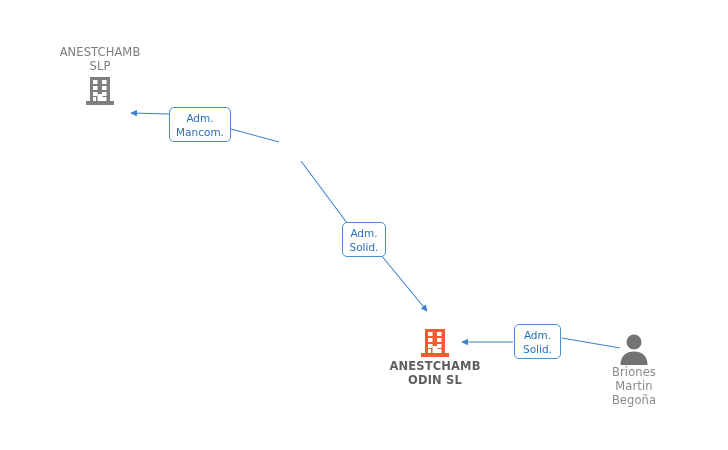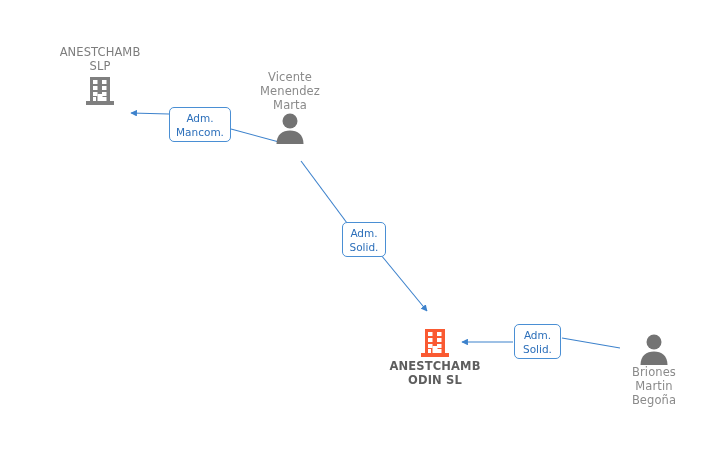--- a/index.html
+++ b/index.html
@@ -130,31 +130,20 @@
         <rect x="19" y="13" width="4.5" height="4" fill="#ffffff"></rect>
         <rect x="10" y="19" width="4.5" height="4" fill="#ffffff"></rect>
         <rect x="19" y="19" width="4.5" height="4" fill="#ffffff"></rect>
         <rect x="14.5" y="21" width="5" height="7" fill="#ffffff"></rect>
         <rect x="19" y="24" width="4.5" height="4" fill="#ffffff"></rect>
         <rect x="10" y="24" width="3" height="4" fill="#ffffff"></rect>
       </svg>
     </span>
   </div>
 
-  <div class="node" style="left:240px; top:70px; width:100px;">
-    <div class="node-label">Vicente
-Menendez
-Marta</div>
-    <span class="node-icon">
-      <svg width="30" height="32" viewBox="0 0 30 32">
-        <circle cx="15" cy="9" r="7.5" fill="#737373"></circle>
-        <path d="M 1.5 32 C 1.5 22.5 7.5 18.5 15 18.5 C 22.5 18.5 28.5 22.5 28.5 32 Z" fill="#737373"></path>
-      </svg>
-    </span>
-  </div>
 
   <div class="node" style="left:385px; top:325px; width:100px;">
     <span class="node-icon">
       <svg width="34" height="34" viewBox="0 0 34 34">
         <rect x="7" y="4" width="20" height="24" fill="#fa5a32"></rect>
         <rect x="3" y="28" width="28" height="4" fill="#fa5a32"></rect>
         <rect x="10" y="7" width="4.5" height="4" fill="#ffffff"></rect>
         <rect x="19" y="7" width="4.5" height="4" fill="#ffffff"></rect>
         <rect x="10" y="13" width="4.5" height="4" fill="#ffffff"></rect>
         <rect x="19" y="13" width="4.5" height="4" fill="#ffffff"></rect>
@@ -162,21 +151,21 @@
         <rect x="19" y="19" width="4.5" height="4" fill="#ffffff"></rect>
         <rect x="14.5" y="21" width="5" height="7" fill="#ffffff"></rect>
         <rect x="19" y="24" width="4.5" height="4" fill="#ffffff"></rect>
         <rect x="10" y="24" width="3" height="4" fill="#ffffff"></rect>
       </svg>
     </span>
     <div class="node-label company-primary">ANESTCHAMB
 ODIN SL</div>
   </div>
 
-  <div class="node" style="left:608px; top:333px; width:92px;">
+  <div class="node" style="left:588px; top:333px; width:92px;">
     <span class="node-icon">
       <svg width="30" height="32" viewBox="0 0 30 32">
         <circle cx="15" cy="9" r="7.5" fill="#737373"></circle>
         <path d="M 1.5 32 C 1.5 22.5 7.5 18.5 15 18.5 C 22.5 18.5 28.5 22.5 28.5 32 Z" fill="#737373"></path>
       </svg>
     </span>
     <div class="node-label">Briones
 Martin
 Begoña</div>
   </div>

